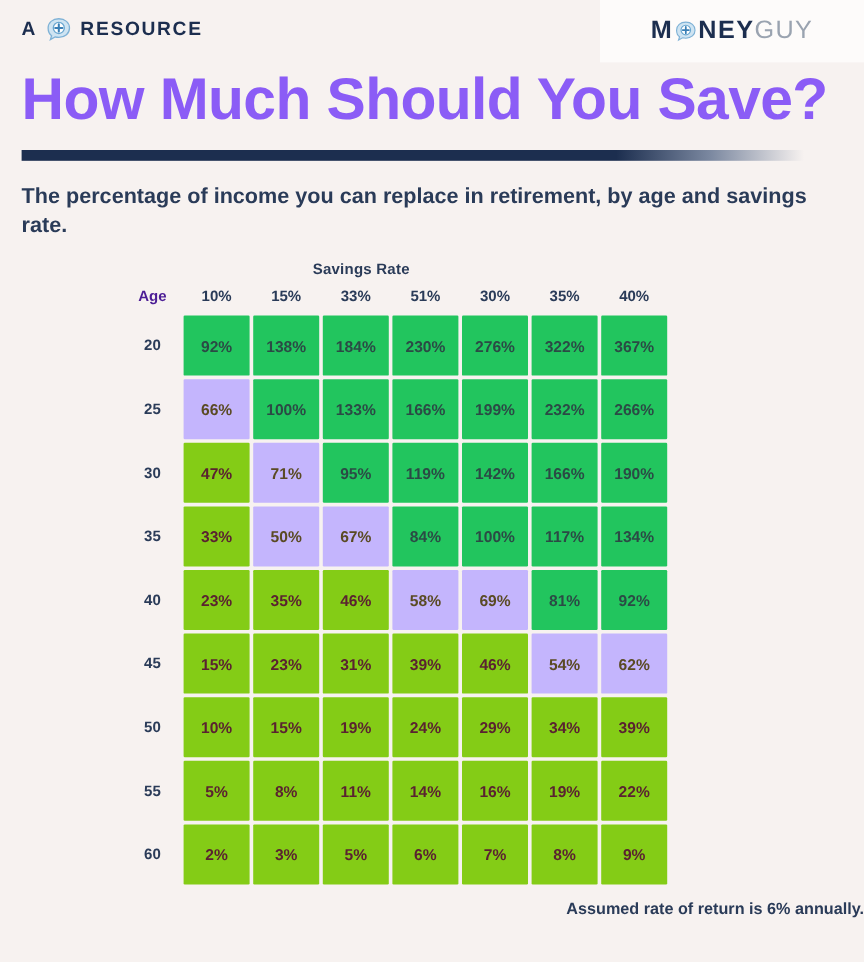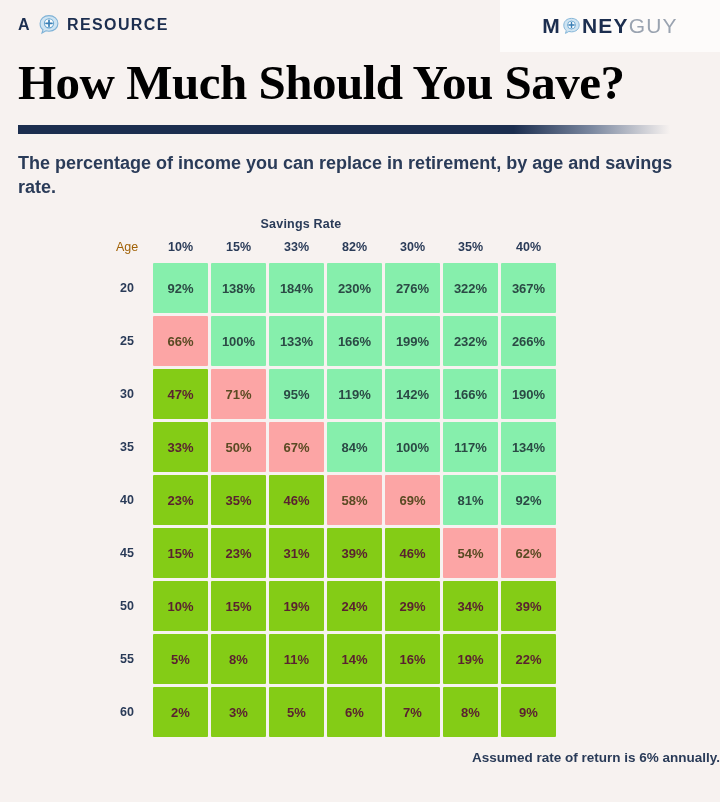--- a/index.html
+++ b/index.html
@@ -72,23 +72,22 @@
   }
   .bubble svg { display: block; }
 
   
   .title {
     margin: 6px 0 0 18px;
     font-size: 49px;
     line-height: 1.04;
     font-weight: bold;
     letter-spacing: -0.5px;
-    color: #000000;
+    color: #8b5cf6;
     font-stretch: condensed;
-    font-family: Liberation Serif, serif;
   }
 
   .rule {
     margin: 16px 0 0 18px;
     width: 652px;
     height: 9px;
     background: linear-gradient(to right,
         #1c2e4f 0%, #1c2e4f 76%, #7b88a0 88%, rgba(247,242,240,0) 100%);
   }
 
@@ -133,42 +132,42 @@
   }
   th.colhead {
     font-size: 12.5px;
     font-weight: bold;
     color: #2a3b58;
     padding: 2px 0 6px 0;
     text-align: center;
   }
   th.corner {
     font-size: 12.5px;
-    font-weight: normal;
-    color: #a16207;
+    font-weight: bold;
+    color: #4c1d95;
     padding: 2px 0 6px 0;
     text-align: center;
   }
   th.rowhead {
     font-size: 12.5px;
     font-weight: bold;
     color: #2a3b58;
     text-align: center;
     height: 48px;
   }
   td.cell {
     height: 48px;
     text-align: center;
     vertical-align: middle;
     font-size: 13px;
     font-weight: bold;
     border-radius: 1px;
   }
-  td.green { background: #86efac; color: #2b4a45; }
-  td.yellow { background: #fca5a5; color: #5a4a23; }
+  td.green { background: #22c55e; color: #2b4a45; }
+  td.yellow { background: #c4b5fd; color: #5a4a23; }
   td.red   { background: #84cc16; color: #5a2230; }
 
   .footnote {
     margin-top: 10px;
     text-align: right;
     width: 720px;
     font-size: 13.5px;
     font-weight: bold;
     color: #2a3b58;
   }
@@ -218,21 +217,21 @@
 <div class="table-wrap">
   <div class="axis-title">Savings Rate</div>
 
   <table class="grid">
     <thead>
       <tr>
         <th class="corner">Age</th>
       <th class="colhead">10%</th>
           <th class="colhead">15%</th>
           <th class="colhead">33%</th>
-          <th class="colhead">82%</th>
+          <th class="colhead">51%</th>
           <th class="colhead">30%</th>
           <th class="colhead">35%</th>
           <th class="colhead">40%</th>
         </tr>
     </thead>
     <tbody>
         <tr>
           <th class="rowhead">20</th>
           <td class="cell green">92%</td>
           <td class="cell green">138%</td>

